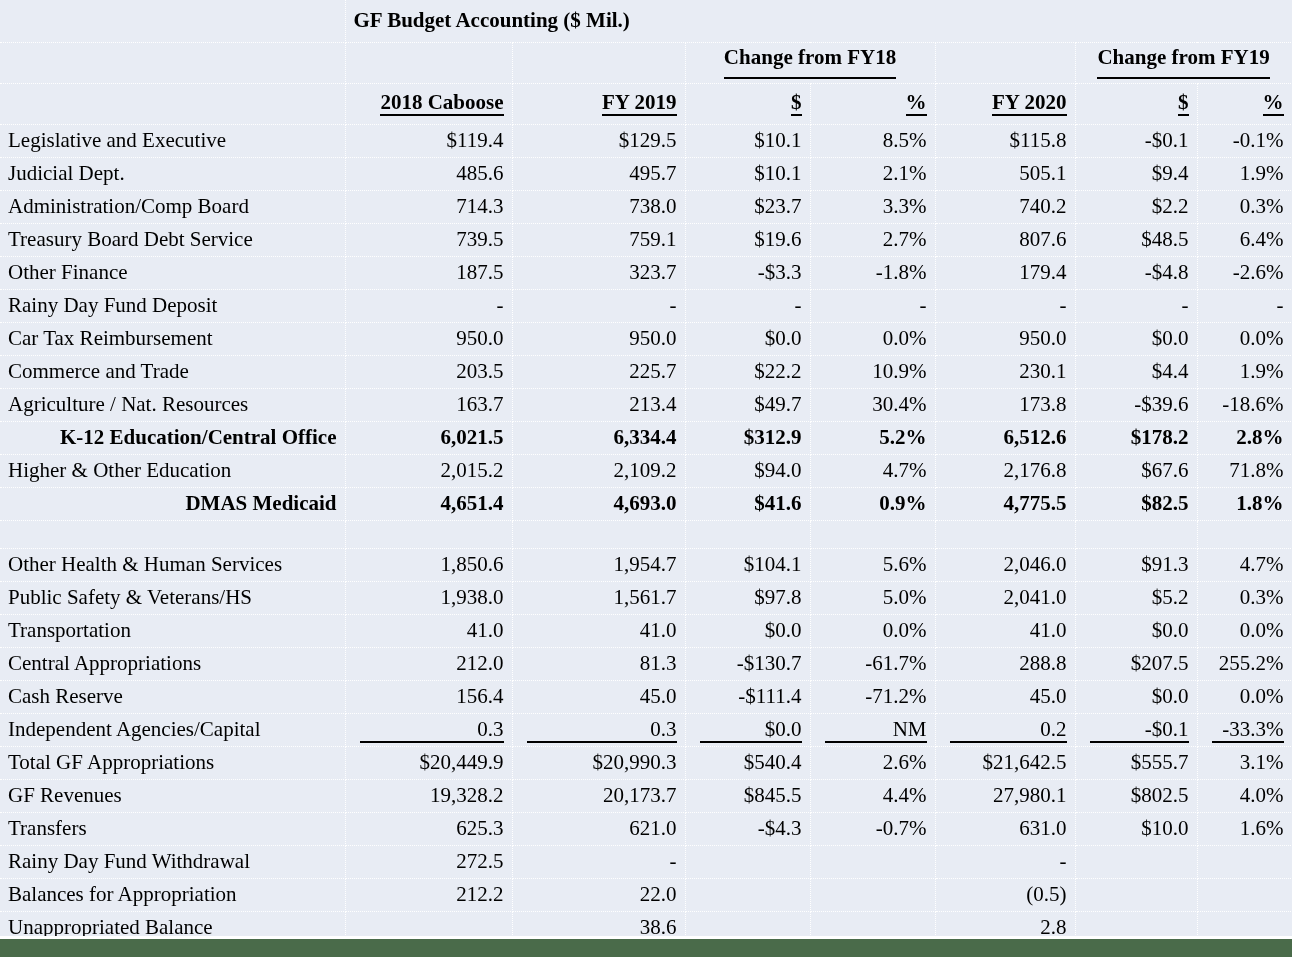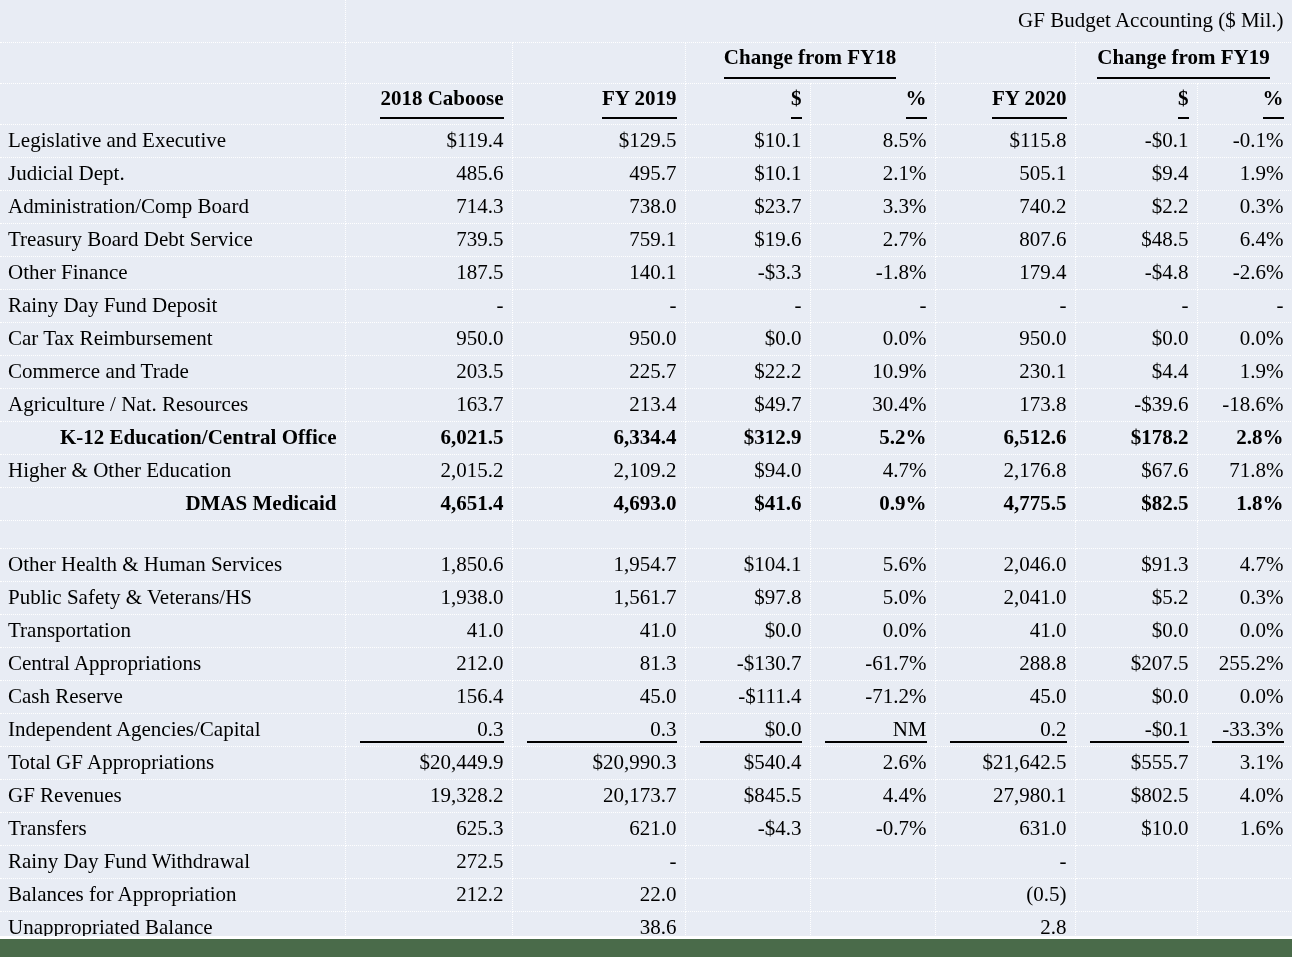--- a/index.html
+++ b/index.html
@@ -51,22 +51,22 @@
   col.c-p1 { width: 125px; }
   col.c-fy20 { width: 140px; }
   col.c-d2 { width: 122px; }
   col.c-p2 { width: 95px; }
 
   
   tr.hrow td { height: 41px; }
   tr.hrow1 td { height: 42px; }
 
   td.title-cell {
-    text-align: right;
-    font-weight: normal;
+    text-align: left;
+    font-weight: bold;
     font-size: 23px;
     border-right: 1px dotted #ffffff;
   }
 
   td.grp-head {
     text-align: center;
     font-weight: bold;
     font-size: 22px;
     border-right: 1px dotted #ffffff;
   }
@@ -77,21 +77,21 @@
   }
 
   td.col-head {
     text-align: right;
     font-weight: bold;
     font-size: 22px;
   }
   td.col-head span.ul {
     display: inline-block;
     border-bottom: 2px solid #000000;
-    padding-bottom: 8px;
+    padding-bottom: 1px;
   }
 
   
   tr.drow td { height: 33px; }
   tr.spacer td { height: 28px; }
 
   td.label { text-align: left; }
   td.num { text-align: right; }
   td.bold, tr.bold td { font-weight: bold; text-align: right; }
 
@@ -207,21 +207,21 @@
           <td class="num">759.1</td>
           <td class="num">$19.6</td>
           <td class="num">2.7%</td>
           <td class="num">807.6</td>
           <td class="num">$48.5</td>
           <td class="num">6.4%</td>
         </tr>
         <tr class="drow">
           <td class="label">Other Finance</td>
           <td class="num">187.5</td>
-          <td class="num">140.1</td>
+          <td class="num">323.7</td>
           <td class="num">-$3.3</td>
           <td class="num">-1.8%</td>
           <td class="num">179.4</td>
           <td class="num">-$4.8</td>
           <td class="num">-2.6%</td>
         </tr>
         <tr class="drow">
           <td class="label"> Rainy Day Fund Deposit</td>
           <td class="num">-</td>
           <td class="num">-</td>

